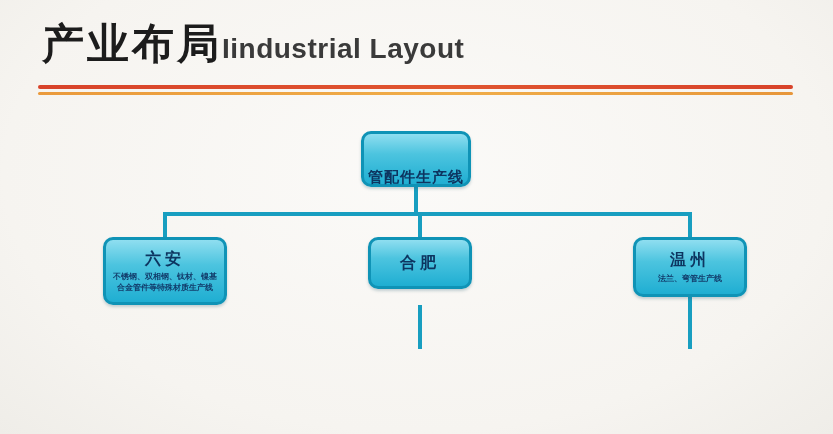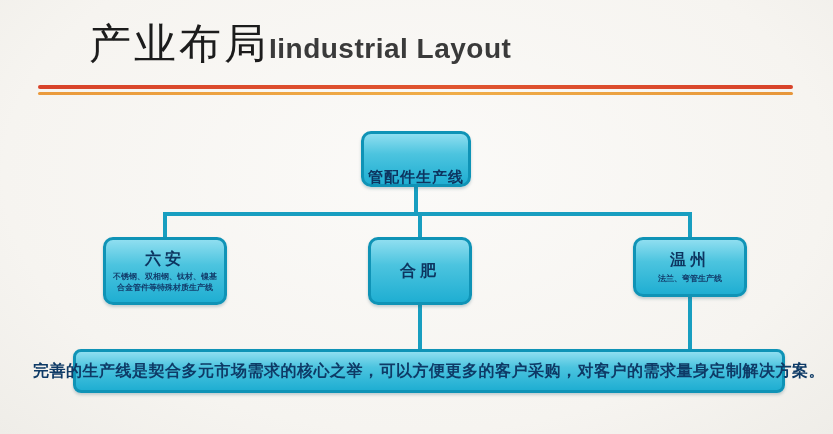--- a/index.html
+++ b/index.html
@@ -20,24 +20,23 @@
     .header {
       position: absolute;
       left: 42px;
       top: 16px;
       display: flex;
       align-items: baseline;
       white-space: nowrap;
     }
     .title-cn {
       font-size: 42px;
-      font-weight: normal;
+      font-weight: bold;
       color: #1c1c1c;
       letter-spacing: 3px;
-      margin-left: 47px;
     }
     .title-en {
       font-size: 28px;
       font-weight: bold;
       color: #3a3a3a;
       letter-spacing: 0.5px;
     }
     .rule {
       position: absolute;
       left: 38px;
@@ -80,21 +79,21 @@
       font-size: 15px;
       font-weight: bold;
       letter-spacing: 1px;
       margin-top: 37px;
     }
     .child-box {
       top: 237px;
       padding: 4px 4px;
     }
     .child-liuan  { left: 103px; width: 124px; height: 68px; }
-    .child-hefei  { left: 368px; width: 104px; height: 68px; }
+    .child-hefei  { left: 368px; width: 104px; height: 52px; }
     .child-wenzhou{ left: 633px; width: 114px; height: 60px; }
     .city-label {
       font-size: 16px;
       font-weight: bold;
       letter-spacing: 4px;
       line-height: 1.2;
     }
     .city-desc {
       margin-top: 3px;
       font-size: 8px;
@@ -164,17 +163,14 @@
 
   <div class="box child-box child-hefei">
     <span class="city-label">合肥</span>
   </div>
 
   <div class="box child-box child-wenzhou">
     <span class="city-label">温州</span>
     <span class="city-desc">法兰、弯管生产线</span>
   </div>
 
-  <div class="box footer-bar">
-    <span class="footer-text">完善的生产线是契合多元市场需求的核心之举，可以方便更多的客户采购，对客户的需求量身定制解决方案。</span>
-  </div>
 
 </div>
 
 </body></html>

